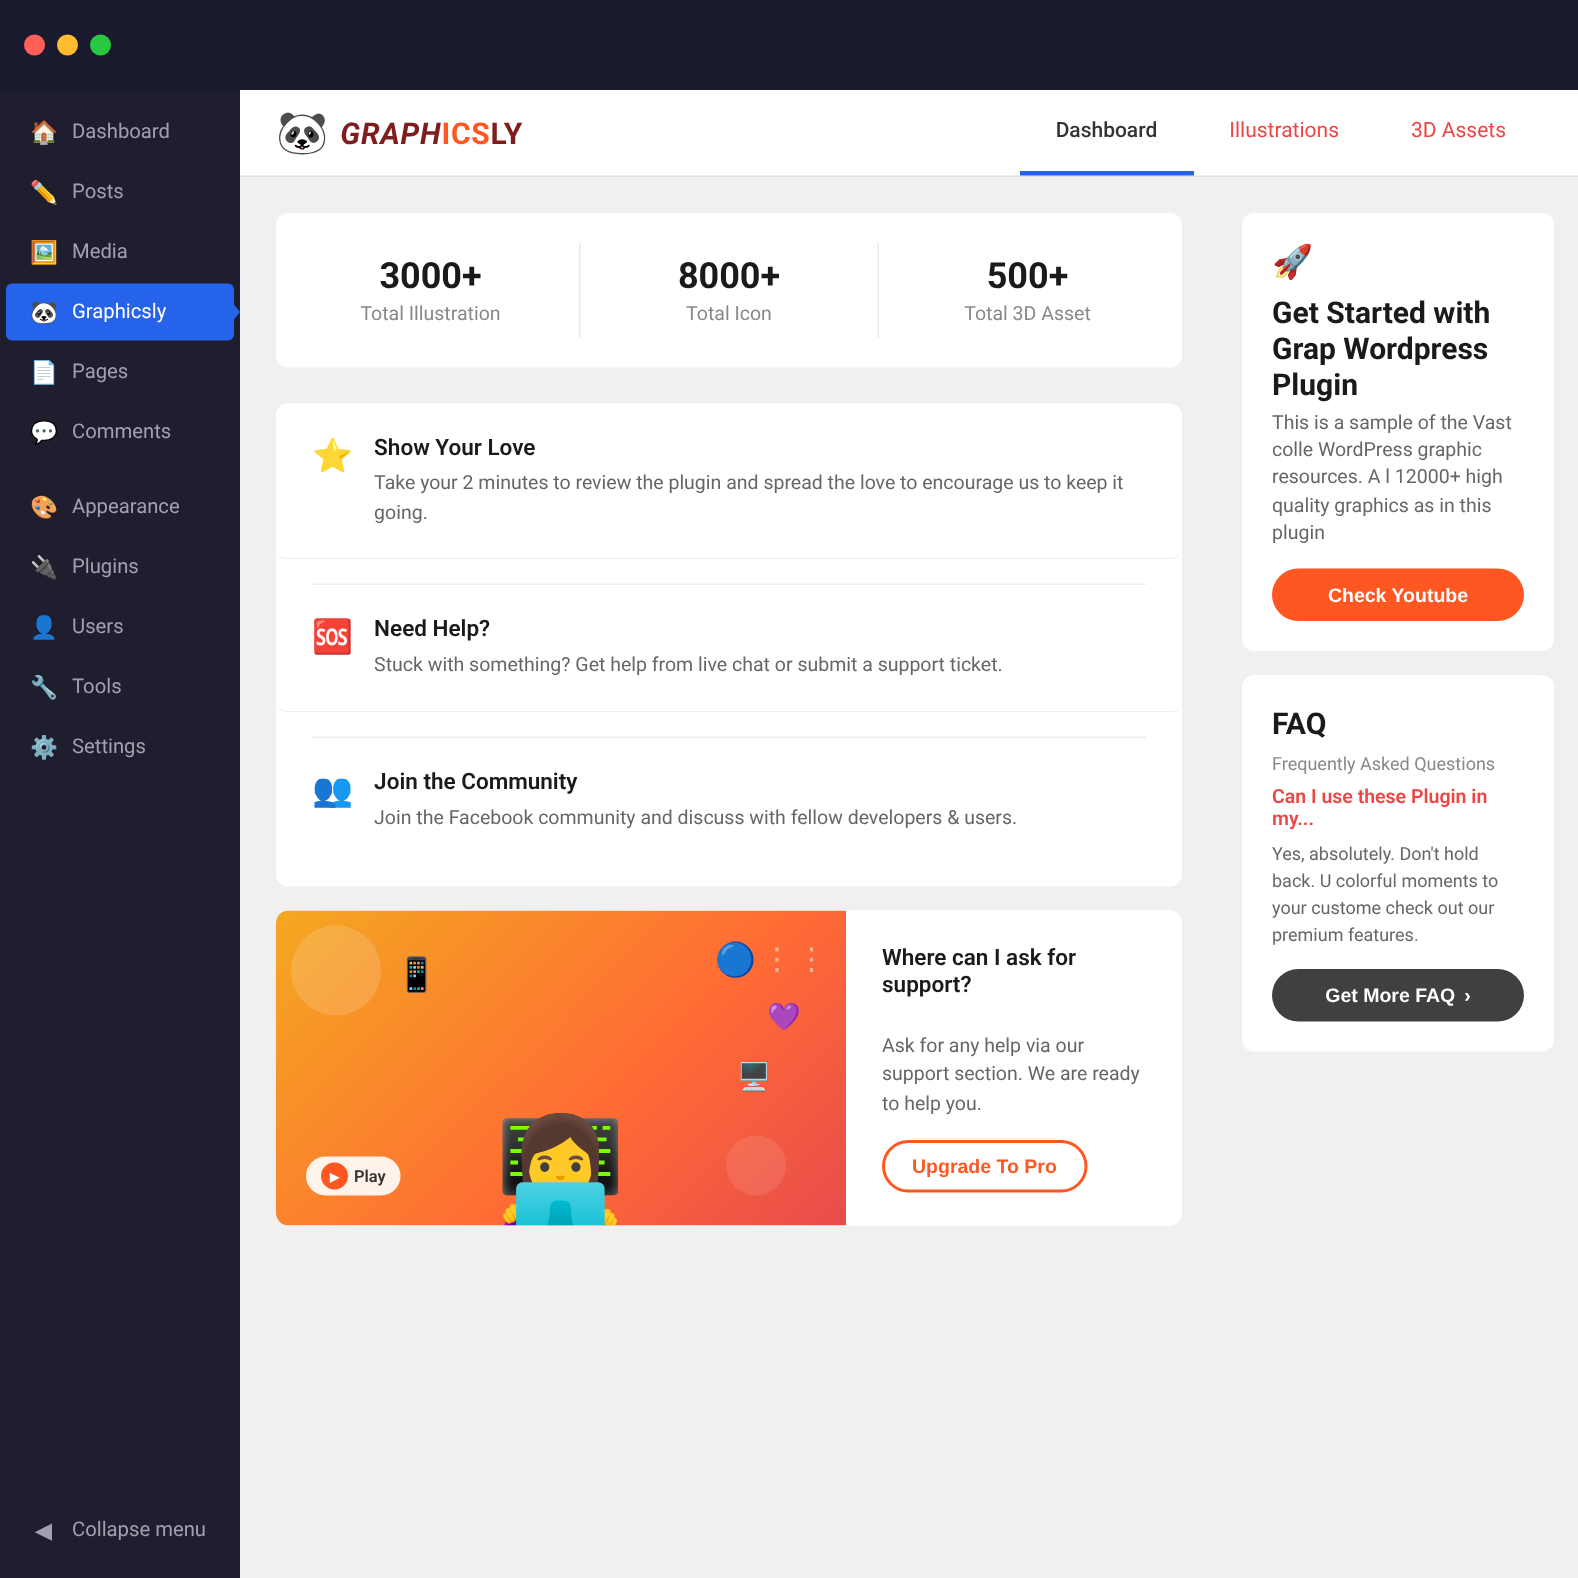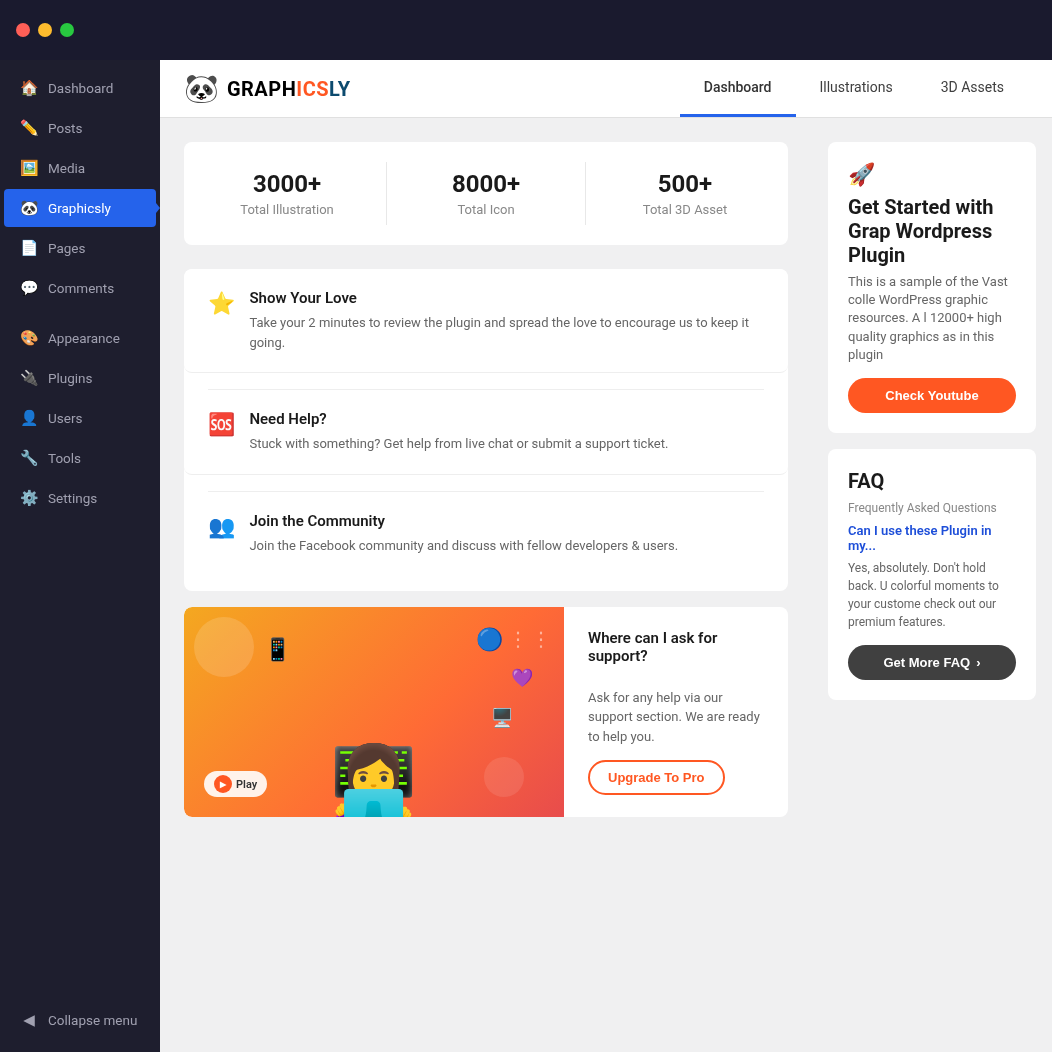--- a/index.html
+++ b/index.html
@@ -99,36 +99,36 @@
       margin-right: 40px;
     }
     .logo-panda {
       font-size: 28px;
     }
     .logo-text {
       font-size: 20px;
       font-weight: 700;
       letter-spacing: 0.5px;
     }
-    .logo-graph { color: #000000; }
+    .logo-graph { color: #7f1d1d; font-style: italic; }
     .logo-ics { color: #ff5722; }
-    .logo-ly { color: #0c4a6e; }
+    .logo-ly { color: #7f1d1d; }
 
     .nav-tabs {
       display: flex;
       gap: 0;
       margin-left: auto;
       align-self: stretch;
     }
     .nav-tab {
       padding: 0 24px;
       display: flex;
       align-items: center;
       font-size: 14px;
-      color: #404040;
+      color: #ef4444;
       cursor: pointer;
       border-bottom: 3px solid transparent;
       position: relative;
     }
     .nav-tab.active {
       color: #333;
       border-bottom: 3px solid #2563eb;
       font-weight: 500;
     }
 
@@ -282,21 +282,21 @@
       padding: 10px 18px;
       border-radius: 20px;
       font-size: 13px;
       font-weight: 600;
       cursor: pointer;
       width: 100%;
     }
     .faq-card { }
     .faq-title { font-size: 20px; font-weight: 700; color: #1a1a1a; margin-bottom: 8px; }
     .faq-subtitle { font-size: 12px; color: #888; margin-bottom: 8px; }
-    .faq-question { font-size: 13px; font-weight: 600; color: #1d4ed8; margin-bottom: 6px; }
+    .faq-question { font-size: 13px; font-weight: 600; color: #ef4444; margin-bottom: 6px; }
     .faq-answer { font-size: 12px; color: #666; line-height: 1.5; margin-bottom: 14px; }
     .btn-faq {
       background: #404040;
       color: #fff;
       border: none;
       padding: 10px 16px;
       border-radius: 20px;
       font-size: 13px;
       font-weight: 600;
       cursor: pointer;

